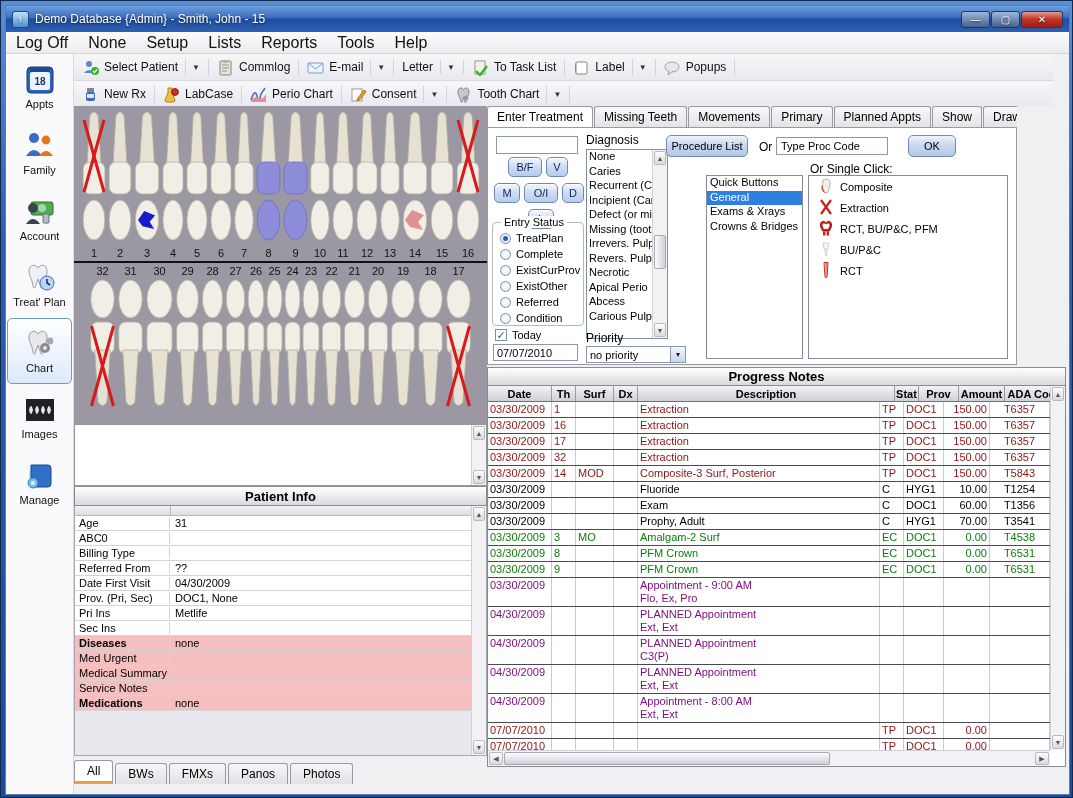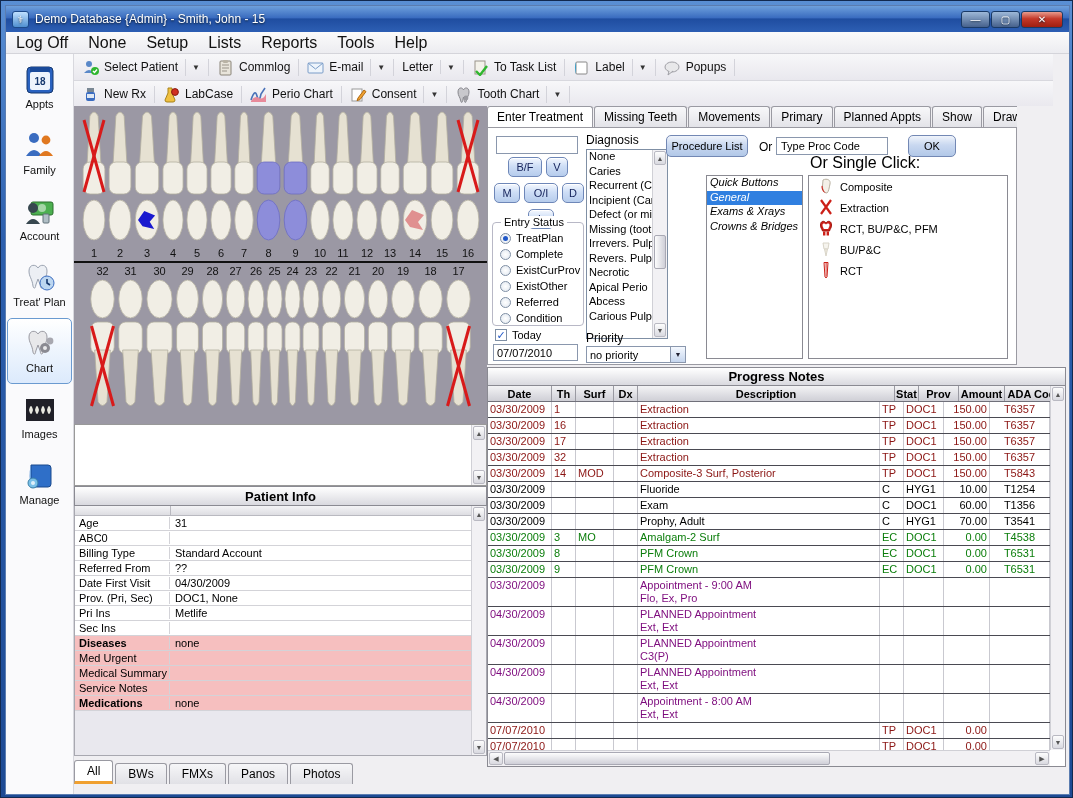--- a/index.html
+++ b/index.html
@@ -103,23 +103,23 @@
   .pr-select { position:absolute; left:98px; top:218px; width:100px; height:17px; border:1px solid #8a97ad; background:#fff;
     font-size:11px; display:flex; align-items:center; padding-left:3px; }
   .pr-select .dd { margin-left:auto; width:15px; align-self:stretch; background:linear-gradient(#f4f8fe,#c6d6ee); border-left:1px solid #8a97ad;
     font-size:7px; display:flex; align-items:center; justify-content:center; color:#223; }
   .proc-btn { position:absolute; left:178px; top:7px; width:82px; height:22px; border:1px solid #7388b4; border-radius:5px;
     background:linear-gradient(#f0f4fb,#c9d8f0 45%,#b2c8e8); display:flex; align-items:center; justify-content:center; font-size:11px; }
   .or-label { position:absolute; left:271px; top:12px; font-size:12px; }
   .proc-input { position:absolute; left:288px; top:9px; width:112px; height:18px; border:1px solid #8a97ad; font-size:11px; padding:1px 4px; background:#fff; }
   .ok-btn { position:absolute; left:420px; top:7px; width:48px; height:22px; border:1px solid #7388b4; border-radius:5px;
     background:linear-gradient(#f0f4fb,#c9d8f0 45%,#b2c8e8); display:flex; align-items:center; justify-content:center; font-size:11px; }
-  .sc-label { position:absolute; left:322px; top:26px; font-size:16px; }
+  .sc-label { position:absolute; left:322px; top:34px; font-size:12px; }
   .cat-list { position:absolute; left:218px; top:47px; width:97px; height:184px; border:1px solid #8a8a92; background:#fff; font-size:11px; }
-  .cat-item { height:14.5px; padding:0 3px; white-space:nowrap; overflow:hidden;font-style:italic; }
+  .cat-item { height:14.5px; padding:0 3px; white-space:nowrap; overflow:hidden; }
   .cat-item.sel { background:#2f7fe0; color:#fff; }
   .qb-box { position:absolute; left:320px; top:47px; width:200px; height:184px; border:1px solid #8a8a92; background:#fff; }
   .qb-item { display:flex; align-items:center; gap:7px; height:21px; padding-left:10px; font-size:11px; }
   .qb-item svg { flex:0 0 14px; }
 
   
   .pn { position:absolute; left:481px; top:361px; width:579px; height:400px; border:1px solid #8a8a92; background:#fff; }
   .pn-title { height:18px; background:linear-gradient(#ffffff,#d9d9df); border-bottom:1px solid #8a8a92;
     font-weight:bold; font-size:13px; display:flex; align-items:center; justify-content:center; }
   .pn-head { display:flex; height:16px; background:linear-gradient(#f3f3f5,#cfcfd6); border-bottom:1px solid #70707a;
@@ -545,21 +545,20 @@
           <div class="pi-row">
             <div class="pi-label">Age</div>
             <div class="pi-value">31</div>
           </div>
           <div class="pi-row">
             <div class="pi-label">ABC0</div>
             <div class="pi-value"></div>
           </div>
           <div class="pi-row">
             <div class="pi-label">Billing Type</div>
-            <div class="pi-value">Standard Account</div>
           </div>
           <div class="pi-row">
             <div class="pi-label">Referred From</div>
             <div class="pi-value">??</div>
           </div>
           <div class="pi-row">
             <div class="pi-label">Date First Visit</div>
             <div class="pi-value">04/30/2009</div>
           </div>
           <div class="pi-row">

